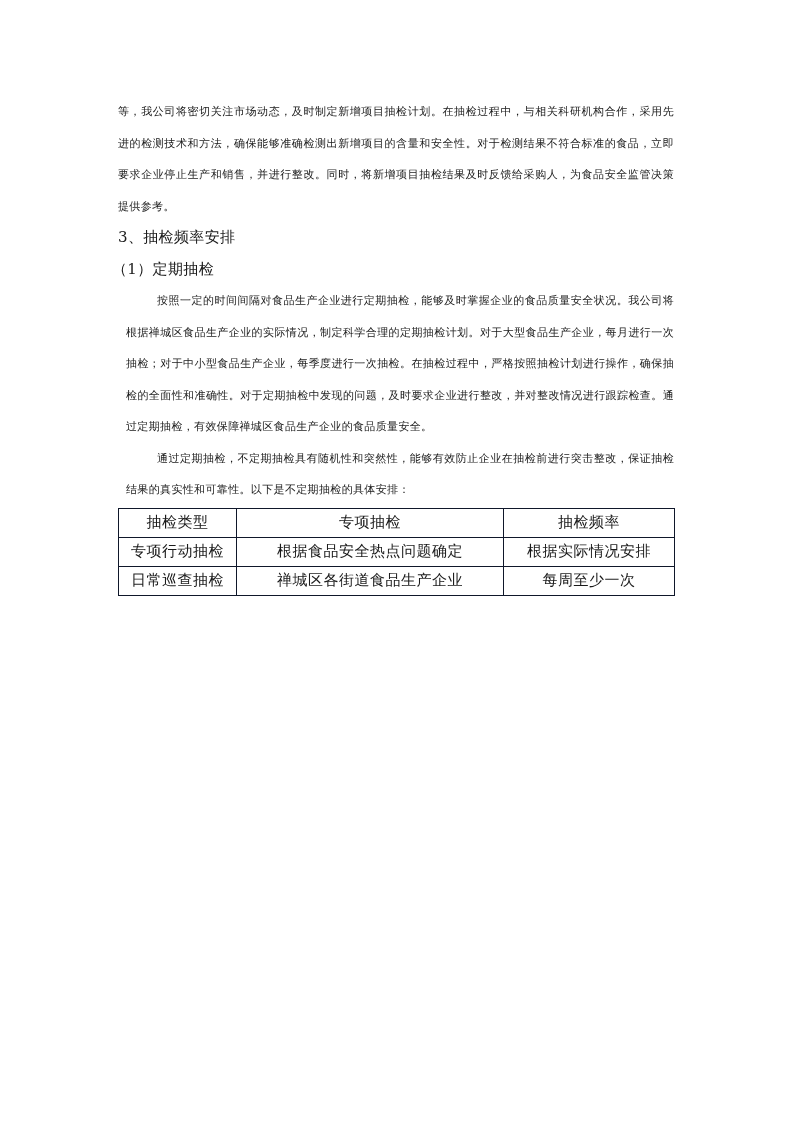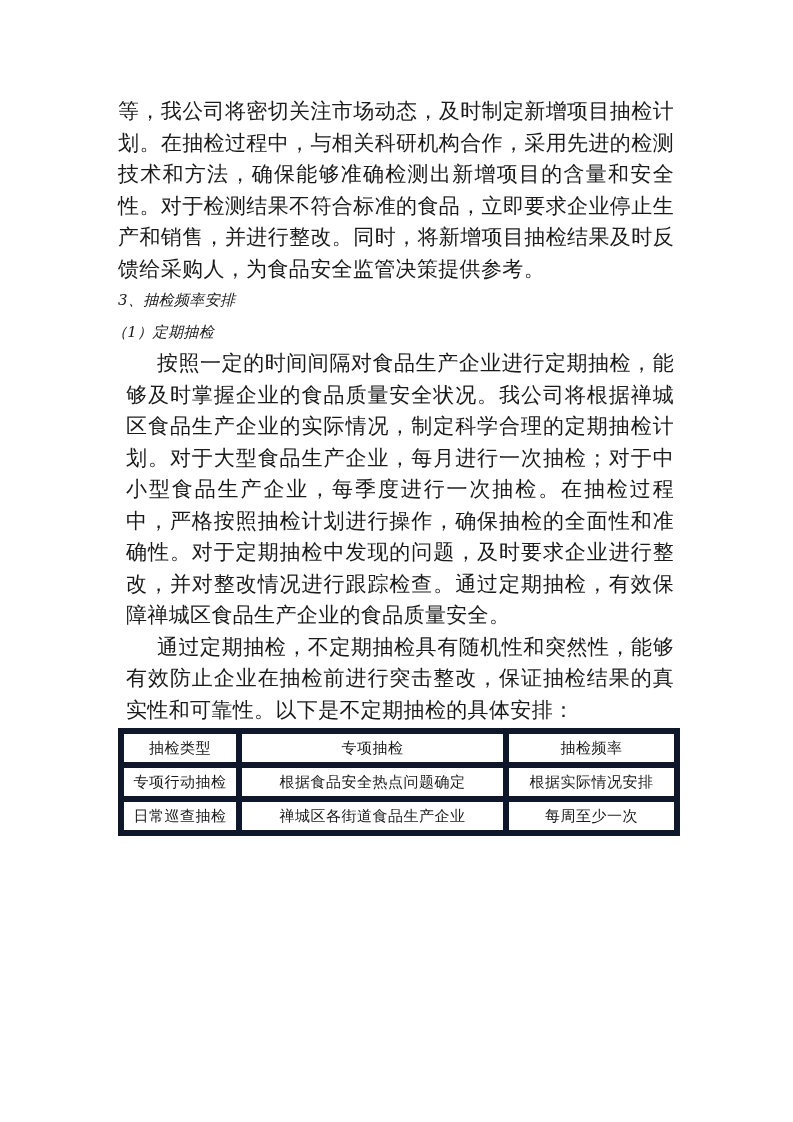--- a/index.html
+++ b/index.html
@@ -15,49 +15,48 @@
       font-family: "DejaVu Serif", "Liberation Serif", serif;
       color: #1a1a1a;
     }
     .page {
       position: absolute;
       left: 118px;
       top: 96px;
       width: 556px;
     }
     .p {
-      font-size: 21px;
+      font-size: 11px;
       line-height: 31.5px;
       margin: 0;
       text-align: justify;
       letter-spacing: 0.35px;
       word-break: break-all;
     }
     .indent {
       text-indent: 31px;
       margin-left: 8px;
     }
     .heading {
       font-size: 15px;
       line-height: 31.5px;
       margin: 0;
       letter-spacing: 0.35px;
-      font-style: italic;
     }
     .sub {
       margin-left: -6px;
     }
     table.sched {
       border-collapse: collapse;
       width: 556px;
       margin: 2px 0 0 0;
       table-layout: fixed;
     }
     table.sched td, table.sched th {
-      border: 6px solid #0f172a;
+      border: 1px solid #0f172a;
       font-size: 15px;
       font-weight: normal;
       height: 28px;
       padding: 0;
       text-align: center;
       vertical-align: middle;
       letter-spacing: 0.5px;
       color: #1a1a1a;
     }
     .after-table {

